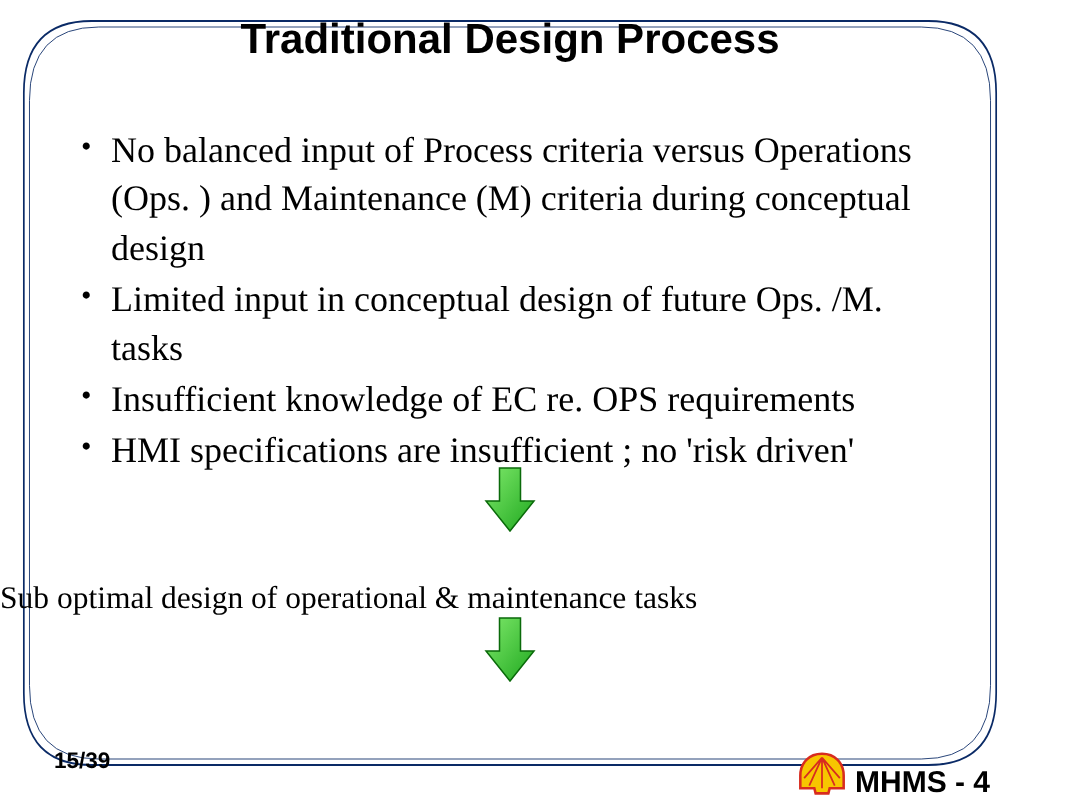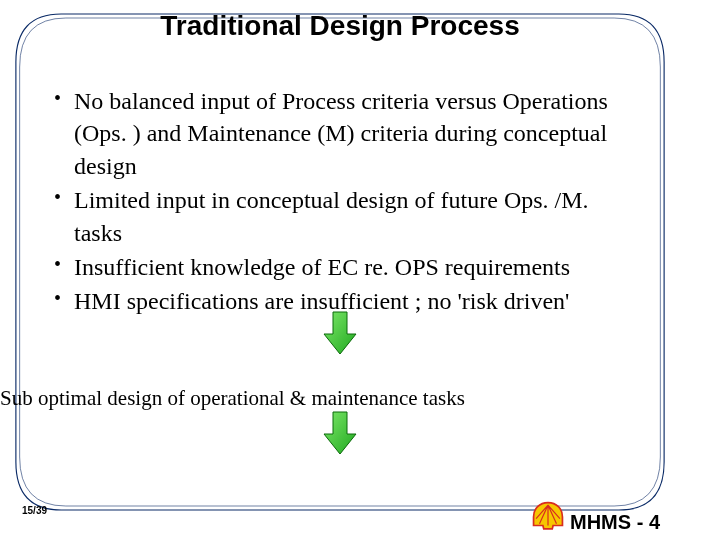--- a/index.html
+++ b/index.html
@@ -10,21 +10,21 @@
   .title { position: absolute; top: 10px; left: 0; right: 0; text-align: center; font-family: Arial, Helvetica, sans-serif; font-weight: 700; font-size: 28px; }
   .content { position: absolute; top: 85px; left: 50px; right: 40px; }
   .bullets { list-style: none; }
   .bullets li { position: relative; padding-left: 24px; font-size: 24px; line-height: 1.35; margin-bottom: 2px; }
   .bullets li::before { content: '•'; position: absolute; left: 4px; top: 0; font-size: 20px; }
   .arrow-row { position: absolute; left: 0; right: 0; display: flex; justify-content: center; }
   .arrow1 { top: 310px; }
   .arrow2 { top: 410px; }
   .sub1 { position: absolute; top: 370px; left: 0; right: 0; font-size: 21px; margin-top: 16px; }
   .sub2 { position: absolute; top: 462px; left: 0; right: 0; text-align: center; font-size: 21px; }
-  .page-num { position: absolute; left: 22px; bottom: 24px; font-family: Arial, Helvetica, sans-serif; font-weight: 700; font-size: 10px; }
+  .page-num { position: absolute; left: 36px; bottom: 24px; font-family: Arial, Helvetica, sans-serif; font-weight: 700; font-size: 15px; }
   .footer { position: absolute; right: 20px; bottom: 6px; display: flex; align-items: flex-end; gap: 5px; }
   .footer .label { font-family: Arial, Helvetica, sans-serif; font-weight: 700; font-size: 20px; }
   .shell-logo { width: 34px; height: 34px; }
 </style>
 </head>
 <body>
 
 <div class="slide">
 
   <div class="border-frame">

